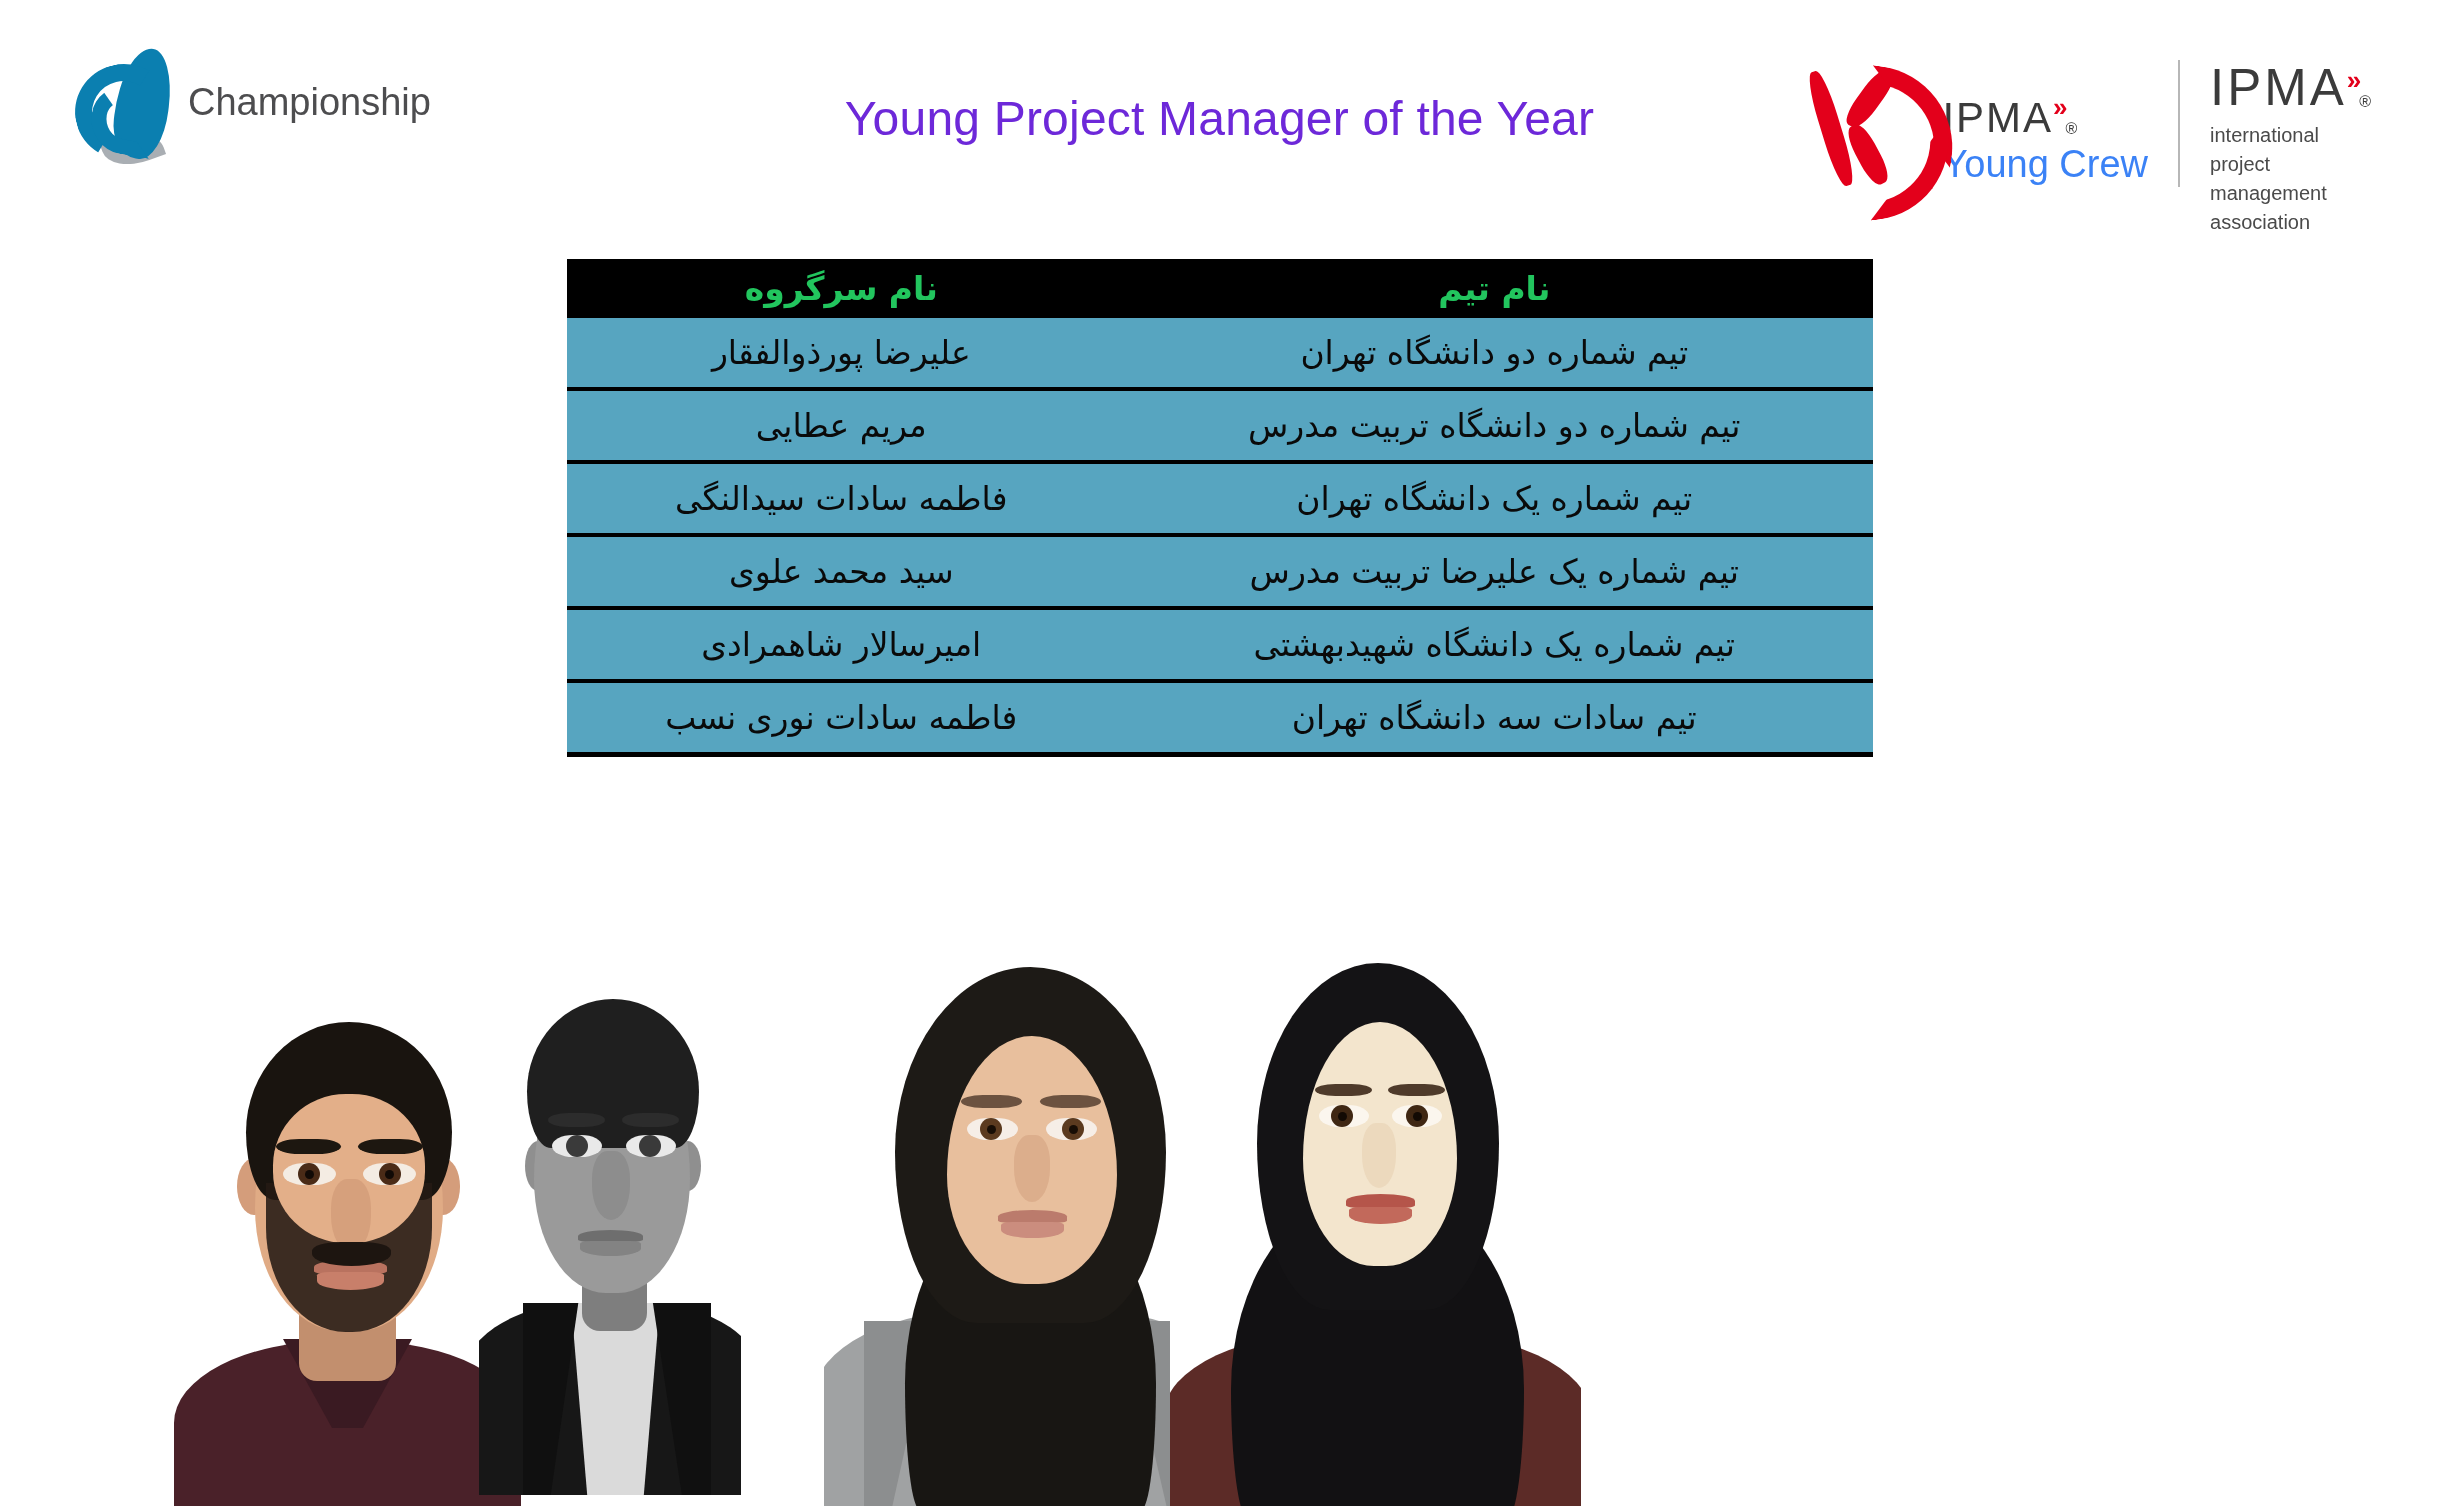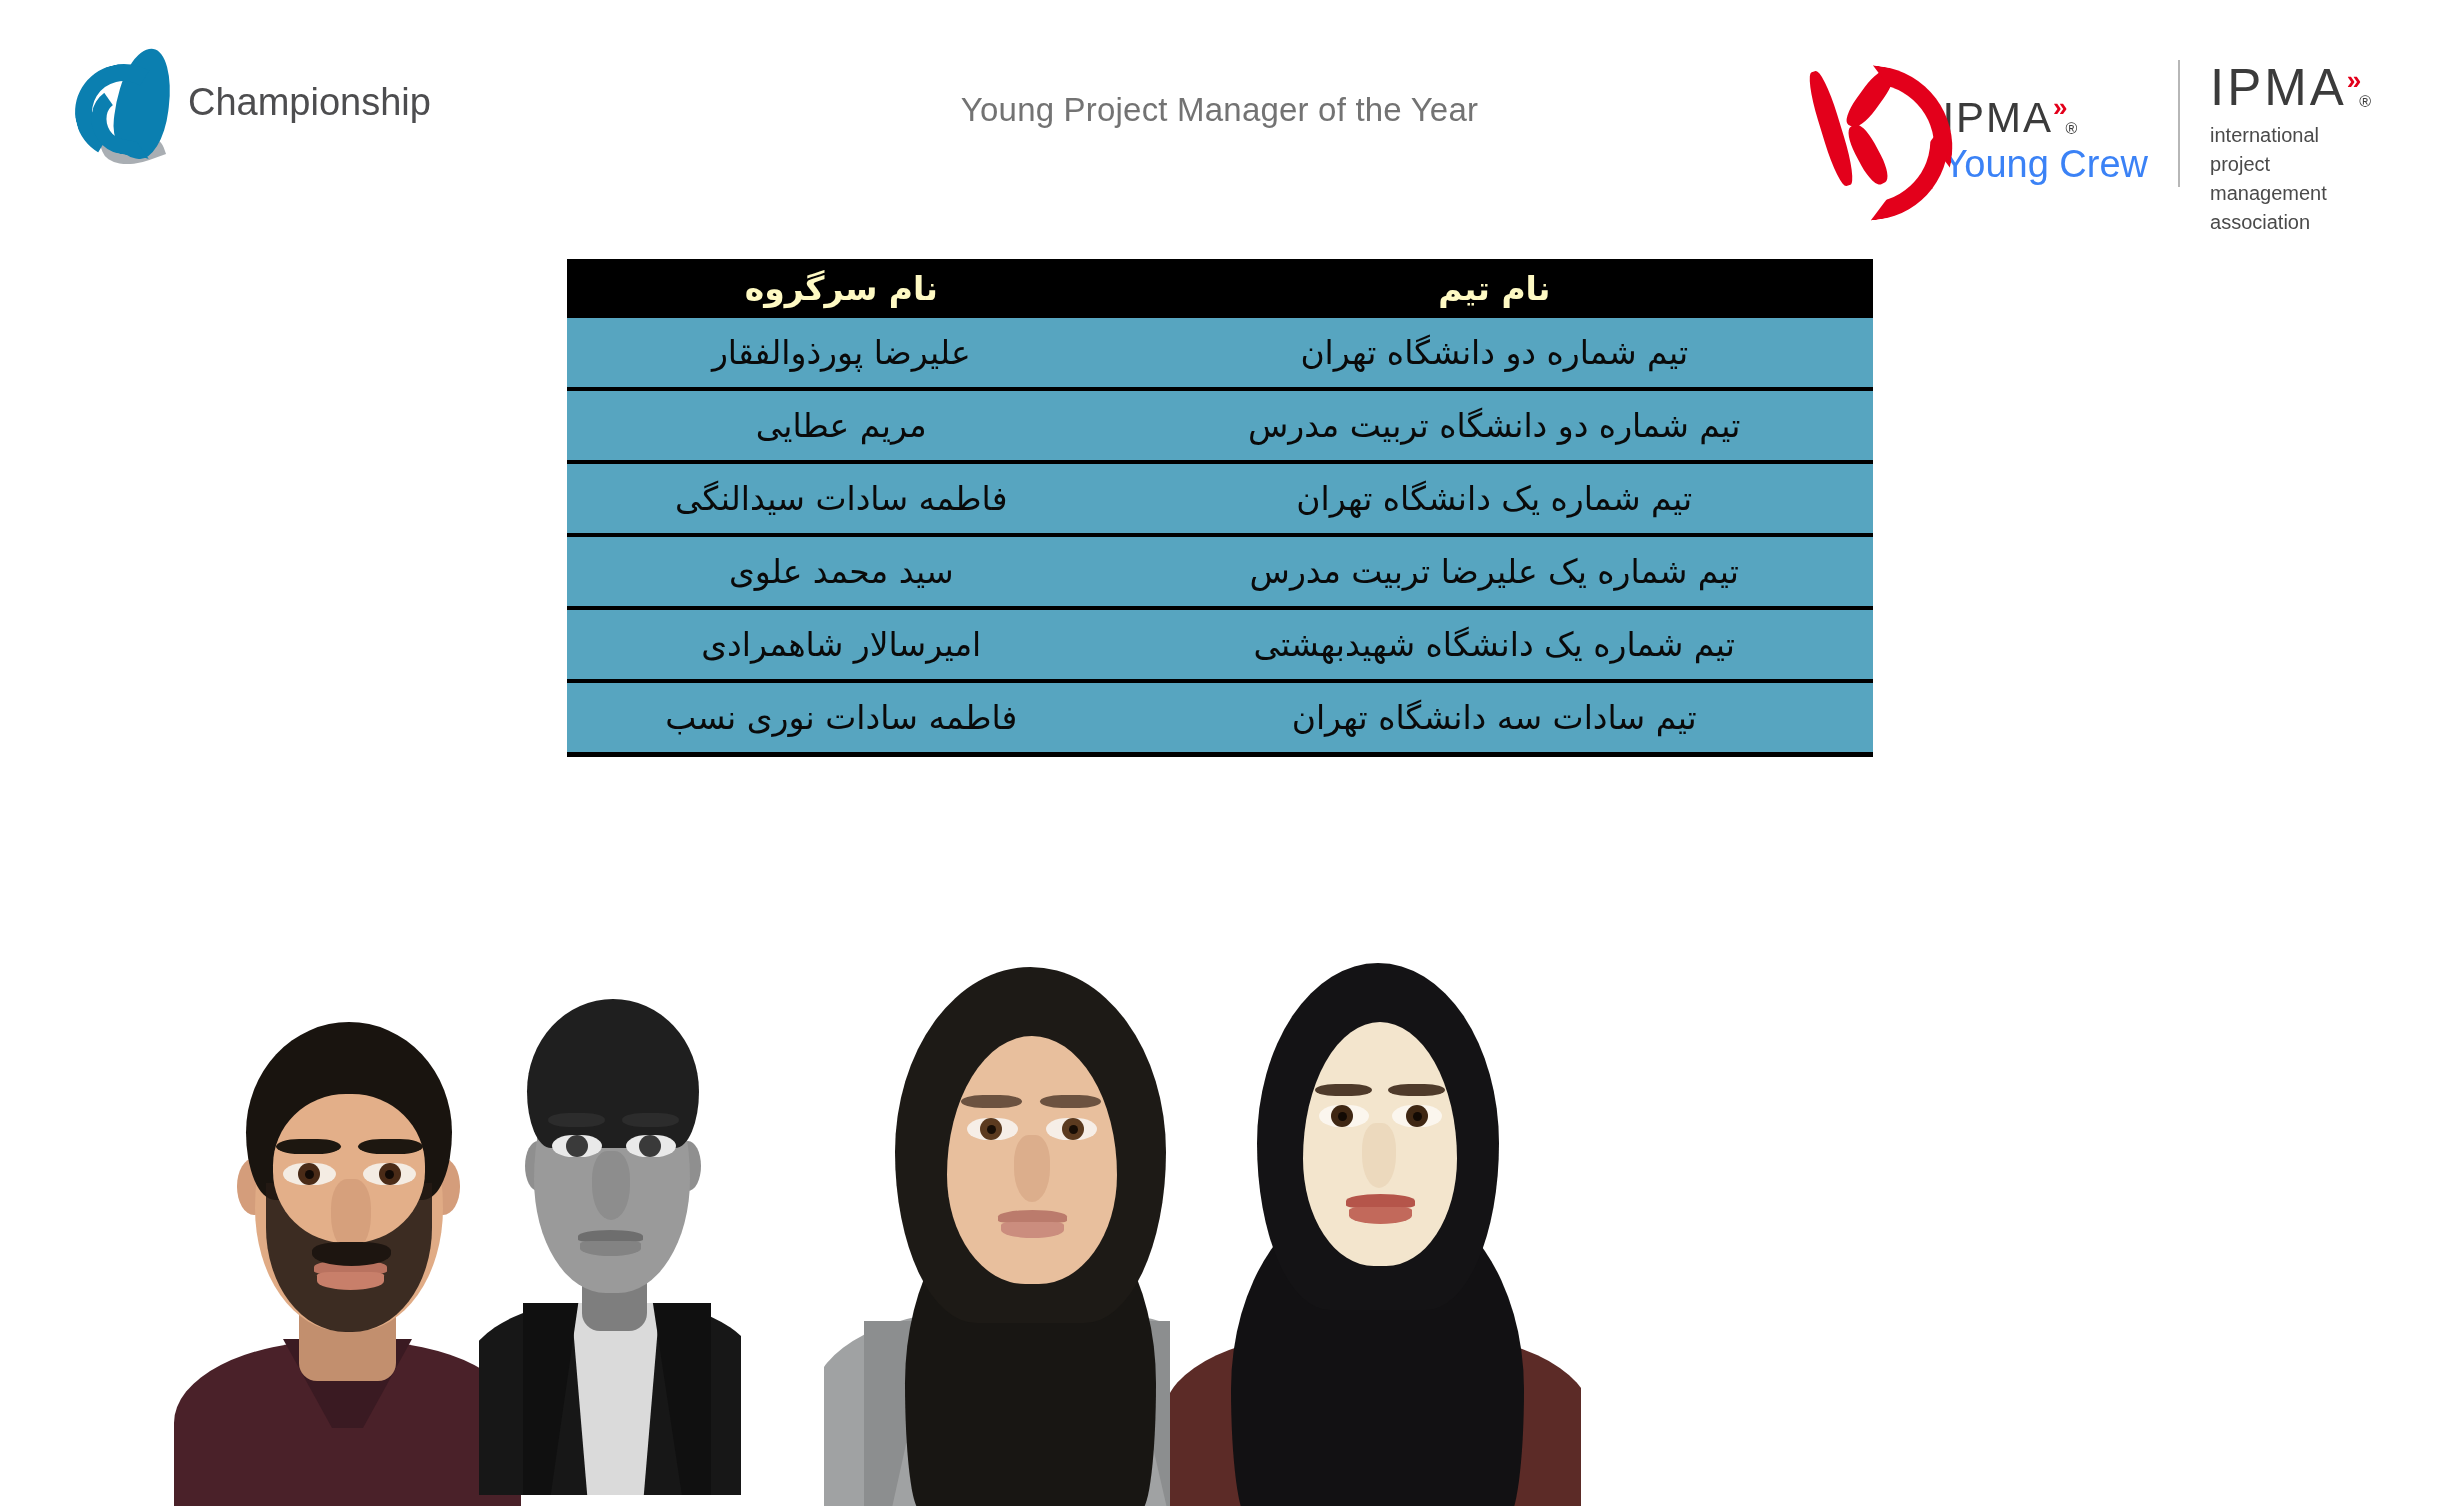--- a/index.html
+++ b/index.html
@@ -103,23 +103,23 @@
     margin-top: 2px;
     white-space: nowrap;
   }
 
   
   .slide-title {
     position: absolute;
     left: 0; right: 0;
     top: 91px;
     text-align: center;
-    font-size: 33px;
+    font-size: 48px;
     font-weight: 400;
-    color: #737373;
+    color: #6d28d9;
     letter-spacing: 0.2px;
   }
 
   
   .ipma-block {
     position: absolute;
     right: 65px;
     top: 38px;
     height: 139px;
     display: flex;
@@ -215,21 +215,21 @@
     top: 259px;
     width: 1306px;
     border-collapse: collapse;
     table-layout: fixed;
     direction: rtl;
   }
   .team-table col.col-team { width: 58%; }
   .team-table col.col-lead { width: 42%; }
   .team-table th {
     background: #000000;
-    color: #fef9c3;
+    color: #22c55e;
     height: 59px;
     font-size: 33px;
     font-weight: 700;
     text-align: center;
     padding: 0 34px;
     border: none;
     font-family: "DejaVu Sans", "Liberation Sans", sans-serif;
   }
   .team-table td {
     background: #57A5C0;

